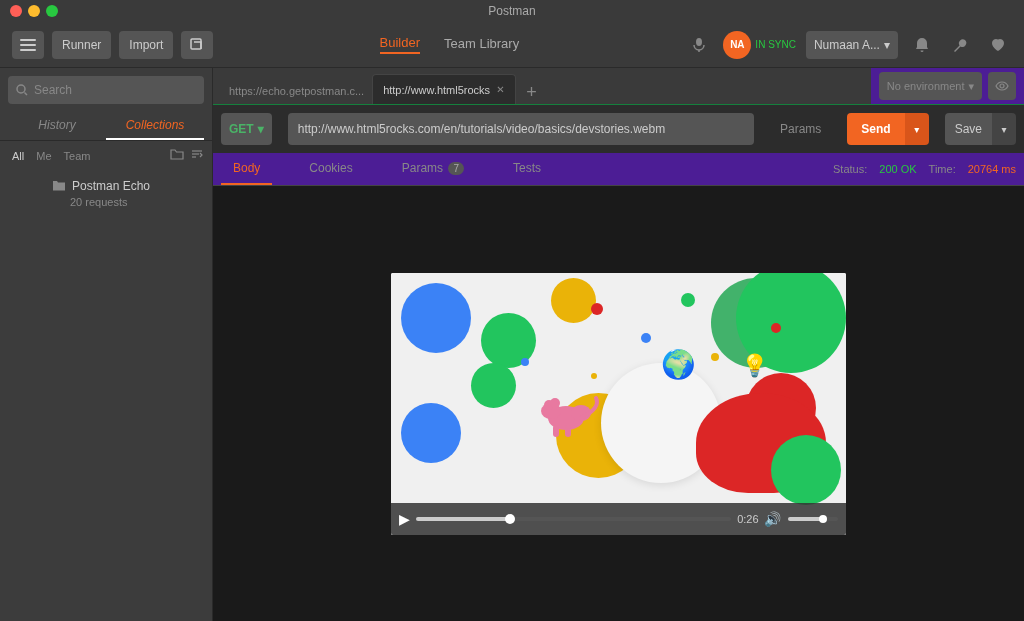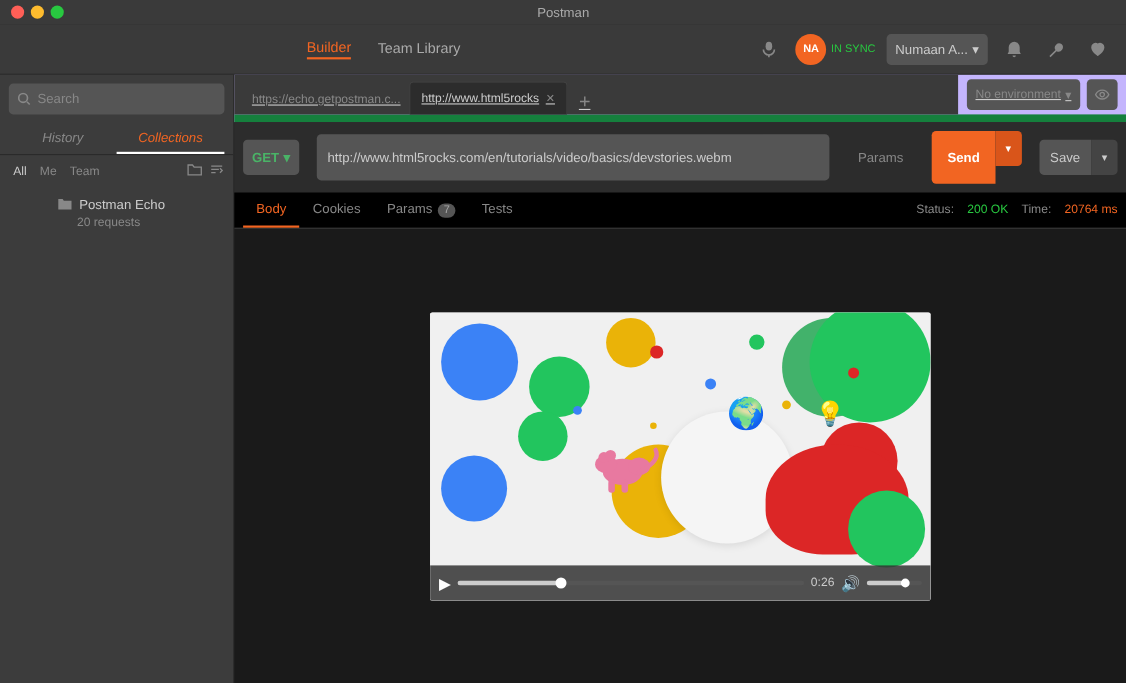--- a/index.html
+++ b/index.html
@@ -305,40 +305,40 @@
       align-items: center;
       padding: 0 8px;
       gap: 4px;
       color: #4ab367;
       font-size: 12px;
       font-weight: bold;
       cursor: pointer;
     }
     .url-input {
       flex: 1;
-      height: 42px;
+      height: 32px;
       background: #555;
       border-radius: 4px;
       padding: 0 10px;
       color: #ccc;
       font-size: 12px;
       border: none;
       outline: none;
     }
     .params-btn {
       height: 32px;
       padding: 0 10px;
       background: transparent;
       border: none;
       color: #888;
       font-size: 12px;
       cursor: pointer;
     }
     .send-btn {
-      height: 48px;
+      height: 32px;
       padding: 0 14px;
       background: #f26522;
       border-radius: 4px 0 0 4px;
       color: white;
       font-size: 12px;
       font-weight: bold;
       cursor: pointer;
       border: none;
       display: flex;
       align-items: center;
@@ -377,21 +377,22 @@
       cursor: pointer;
       font-size: 10px;
     }
 
     
     .response-tabs {
       display: flex;
       align-items: center;
       padding: 0 8px;
       border-bottom: 1px solid #444;
-      background: #000000;
+      background: #4c1d95;
+      gap: 25px;
     }
     .resp-tab {
       padding: 8px 12px;
       font-size: 12px;
       color: #888;
       cursor: pointer;
       border-bottom: 2px solid transparent;
     }
     .resp-tab.active {
       color: #f26522;
@@ -550,20 +551,37 @@
 <div class="title-bar">
   <div class="traffic-lights">
     <div class="traffic-light tl-close"></div>
     <div class="traffic-light tl-min"></div>
     <div class="traffic-light tl-max"></div>
   </div>
   <span class="title-bar-text">Postman</span>
 </div>
 
 <div class="nav-bar">
+  <div class="nav-left">
+    <div class="nav-icon-btn">
+      <svg width="16" height="12" viewBox="0 0 16 12" fill="#ccc">
+        <rect y="0" width="16" height="2" rx="1"></rect>
+        <rect y="5" width="16" height="2" rx="1"></rect>
+        <rect y="10" width="16" height="2" rx="1"></rect>
+      </svg>
+    </div>
+    <div class="nav-text-btn">Runner</div>
+    <div class="nav-text-btn">Import</div>
+    <div class="nav-icon-btn">
+      <svg width="14" height="14" viewBox="0 0 14 14" fill="none" stroke="#ccc" stroke-width="1.5">
+        <rect x="1" y="1" width="10" height="10" rx="1"></rect>
+        <path d="M4 4h7v7"></path>
+      </svg>
+    </div>
+  </div>
   <div class="nav-center">
     <div class="nav-tab active">Builder</div>
     <div class="nav-tab">Team Library</div>
   </div>
   <div class="nav-right">
     <div class="nav-icon-only">
       <svg width="16" height="16" viewBox="0 0 16 16" fill="#888">
         <ellipse cx="8" cy="5" rx="3" ry="4"></ellipse>
         <path d="M3 8c0 2.8 2.2 5 5 5s5-2.2 5-5" stroke="#888" stroke-width="1.5" fill="none"></path>
         <line x1="8" y1="13" x2="8" y2="15" stroke="#888" stroke-width="1.5"></line>
@@ -638,21 +656,21 @@
           </svg>
         </span>
         <span>Postman Echo</span>
       </div>
       <div class="collection-sub">20 requests</div>
     </div>
   </div>
 
   <div class="content">
 
-    <div style="display:flex; align-items:center; background:#c4b5fd; border-bottom:7px solid #15803d;text-decoration:underline;">
+    <div style="display:flex; align-items:center; background:#4c1d95; border-bottom:1px solid #15803d;">
 
       <div class="tab-bar" style="flex:1; border-bottom:none; height:36px;">
         <div class="url-tab-inactive">
           <span>https://echo.getpostman.c...</span>
         </div>
         <div class="url-tab">
           <span>http://www.html5rocks</span>
           <span class="tab-close">✕</span>
         </div>
         <div class="tab-add">+</div>

